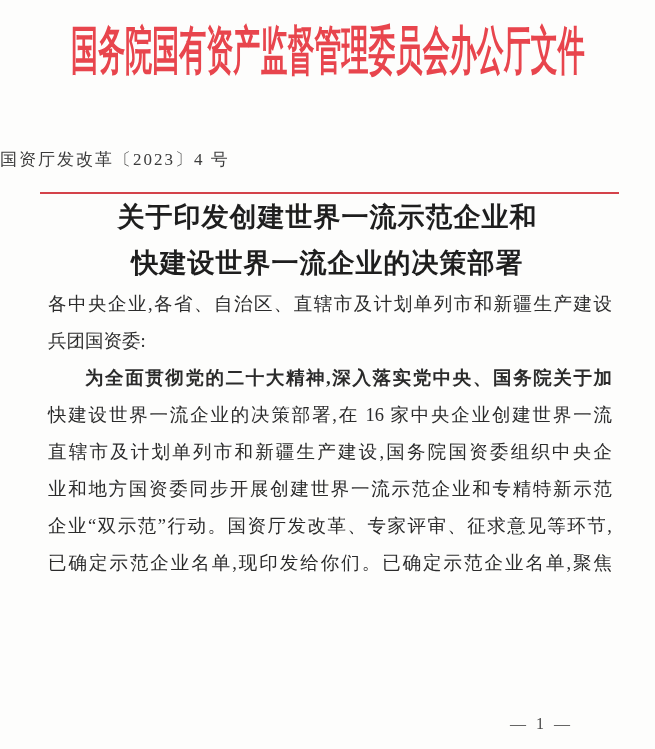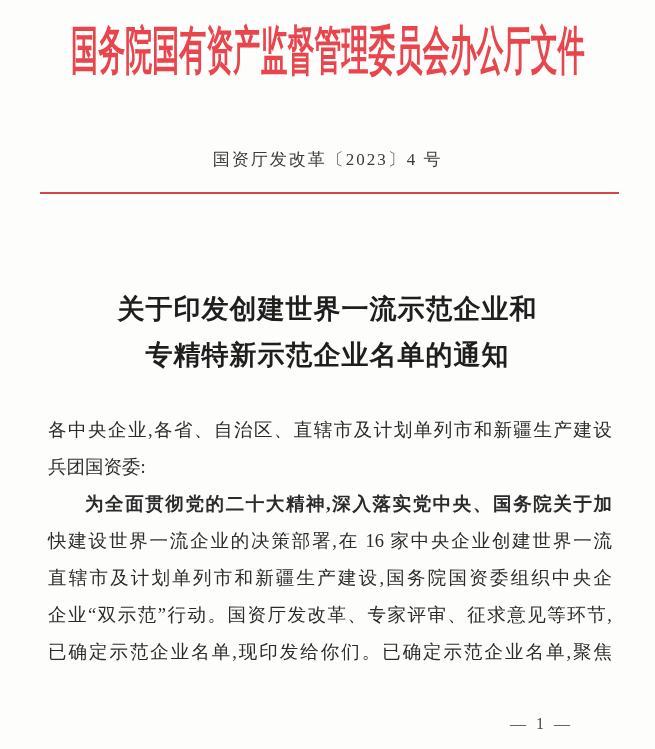--- a/index.html
+++ b/index.html
@@ -30,45 +30,42 @@
     line-height: 58px;
     font-weight: bold;
     color: var(--header-red, #e8454d);
     transform: scale(0.52, 1);
     transform-origin: center;
     letter-spacing: 0px;
   }
   
   .doc-number {
     margin-top: 68px;
-    text-align: center;
     font-size: 17px;
     line-height: 24px;
     letter-spacing: 2px;
     color: #3a3a3a;
   }
   
   .red-rule {
     margin: 20px 36px 0 40px;
     height: 2px;
     background: var(--rule-red, #d4424a);
   }
   
   .doc-title {
-    margin-top: 92px;
     text-align: center;
     font-weight: bold;
     font-size: 27px;
     line-height: 46px;
     color: #1e1e1e;
     letter-spacing: 1px;
   }
   
   .text-block {
-    margin-top: 34px;
     padding: 0 43px 0 48px;
     font-size: 18.5px;
     line-height: 37px;
     color: var(--text, #2b2b2b);
   }
   .line {
     text-align: justify;
     text-align-last: justify;
     text-justify: inter-character;
     white-space: nowrap;
@@ -99,29 +96,30 @@
   <div class="letterhead">
     <span class="lh-text">国务院国有资产监督管理委员会办公厅文件</span>
   </div>
 
   <div class="doc-number">国资厅发改革〔2023〕4 号</div>
 
   <div class="red-rule"></div>
 
   <div class="doc-title">
     <div>关于印发创建世界一流示范企业和</div>
-    <div>专精特新示范企业名单的通知</div>
+    <div>快建设世界一流企业的决策部署</div>
   </div>
 
   <div class="text-block">
     <div class="line">各中央企业,各省、自治区、直辖市及计划单列市和新疆生产建设</div>
     <div class="line left">兵团国资委:</div>
 
     <div class="line indent">为全面贯彻党的二十大精神,深入落实党中央、国务院关于加</div>
     <div class="line">快建设世界一流企业的决策部署,在 16 家中央企业创建世界一流</div>
     <div class="line">直辖市及计划单列市和新疆生产建设,国务院国资委组织中央企</div>
+    <div class="line">业和地方国资委同步开展创建世界一流示范企业和专精特新示范</div>
     <div class="line">企业“双示范”行动。国资厅发改革、专家评审、征求意见等环节,</div>
     <div class="line">已确定示范企业名单,现印发给你们。已确定示范企业名单,聚焦</div>
   </div>
 
   <div class="page-number">— 1 —</div>
 
 </div>
 
 </body></html>

